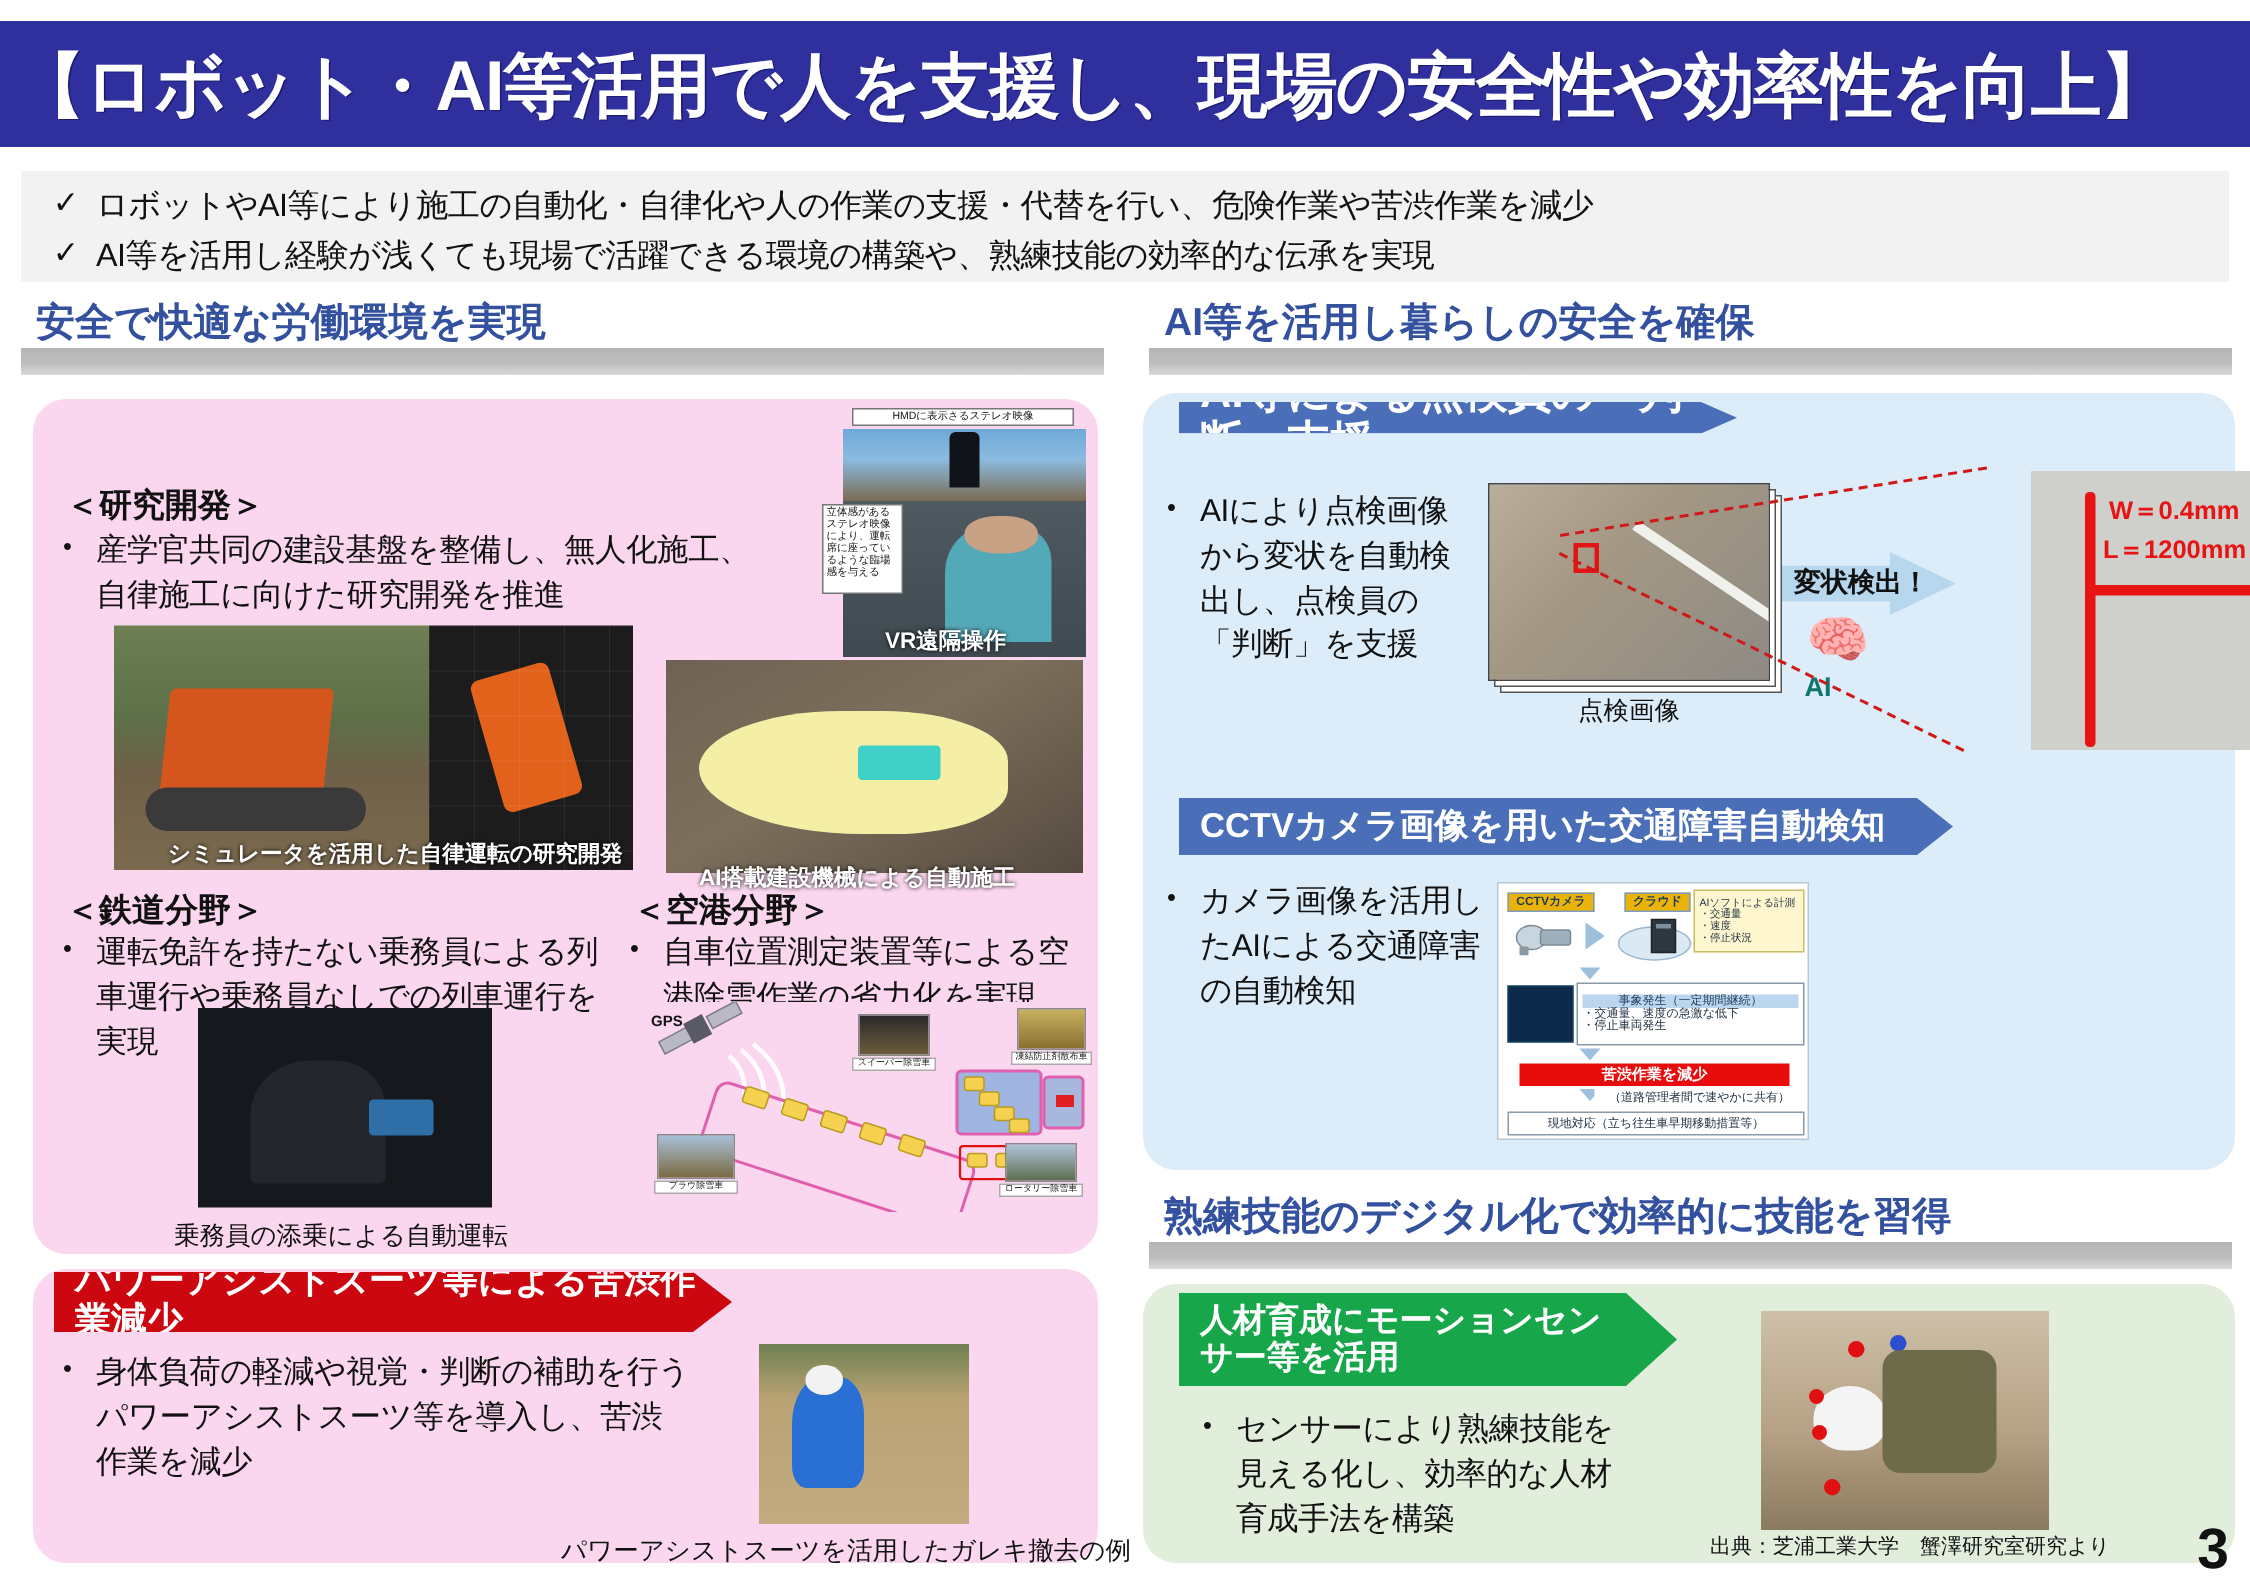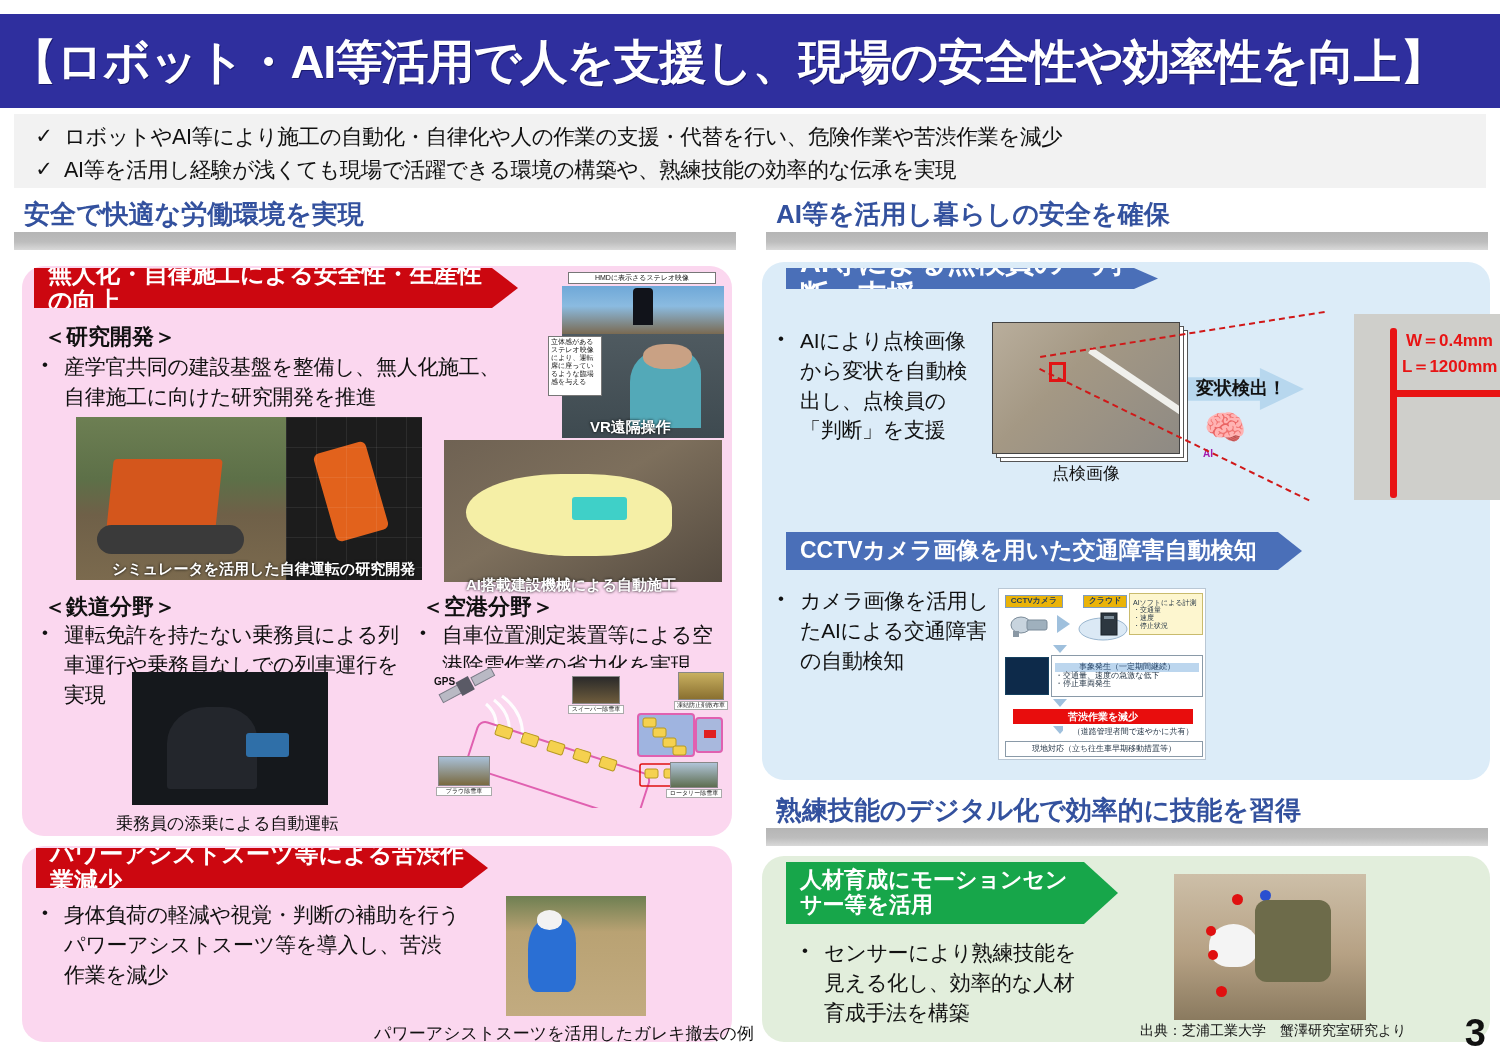--- a/index.html
+++ b/index.html
@@ -6,21 +6,21 @@
   html, body {
     width: 1500px; height: 1061px;
     background: #ffffff;
     font-family: "Liberation Sans", "DejaVu Sans", sans-serif;
     overflow: hidden;
   }
   .slide { position: relative; width: 1500px; height: 1061px; background: #fff; }
 
   
   .title-band {
-    position: absolute; left: 0; top: 14px; width: 1500px; height: 94px;
+    position: absolute; left: 0; top: 14px; width: 1500px; height: 84px;
     background: #2f2f9e; display: flex; align-items: center;
   }
   .title-text {
     color: #ffffff; font-size: 47px; font-weight: bold; letter-spacing: -1px;
     padding-left: 10px; white-space: nowrap; line-height: 1;
     text-shadow: 1px 1px 0 #1a1a6e;
   }
 
   
   .lead-box {
@@ -174,21 +174,21 @@
     position:absolute; background:#b7d7ee;
     clip-path: polygon(0 22%, 62% 22%, 62% 0, 100% 50%, 62% 100%, 62% 78%, 0 78%);
   }
   .det-arrow-text {
     position:absolute; font-size:18px; font-weight:bold; color:#111; white-space:nowrap;
   }
 
   .brain {
     position:absolute; font-size:34px; color:#111; line-height:1;
   }
-  .brain-lbl { position:absolute; font-size:10px; font-weight:bold; color:#a21caf; }
+  .brain-lbl { position:absolute; font-size:18px; font-weight:bold; color:#0f766e; }
 
   .crack-ann {
     position:absolute; color:#e81414; font-weight:bold; font-size:17px;
     white-space:nowrap; line-height:1.25;
   }
 
   
   .leader { position:absolute; border-top:2px dashed #d01818; transform-origin: 0 0; }
 
   
@@ -251,24 +251,20 @@
     </div>
   </div>
 
   <div class="col-head" style="left:14px; top:200px; width:722px;">
     <div class="ch-title">安全で快適な労働環境を実現</div>
     <div class="ch-bar"></div>
   </div>
 
   <div class="panel panel-pink" style="left:22px; top:266px; width:710px; height:570px;"></div>
 
-  <div class="chev chev-red" style="left:34px; top:268px; height:40px; width:484px; font-size:24px;
-       clip-path: polygon(0 0, calc(100% - 26px) 0, 100% 50%, calc(100% - 26px) 100%, 0 100%);">
-    <div class="chev-label">無人化・自律施工による安全性・生産性の向上</div>
-  </div>
 
   <div class="sub-head" style="left:44px; top:322px;">＜研究開発＞</div>
 
   <div class="bullet" style="left:42px; top:352px; width:470px;">
     <div class="dot">•</div>
     <div class="btext">産学官共同の建設基盤を整備し、無人化施工、自律施工に向けた研究開発を推進</div>
   </div>
 
   <div class="photo ph-vrtop" style="left:562px; top:286px; width:162px; height:48px;"></div>
   <div class="vr-lbl" style="left:568px; top:272px; width:148px; text-align:center;">HMDに表示さるステレオ映像</div>

